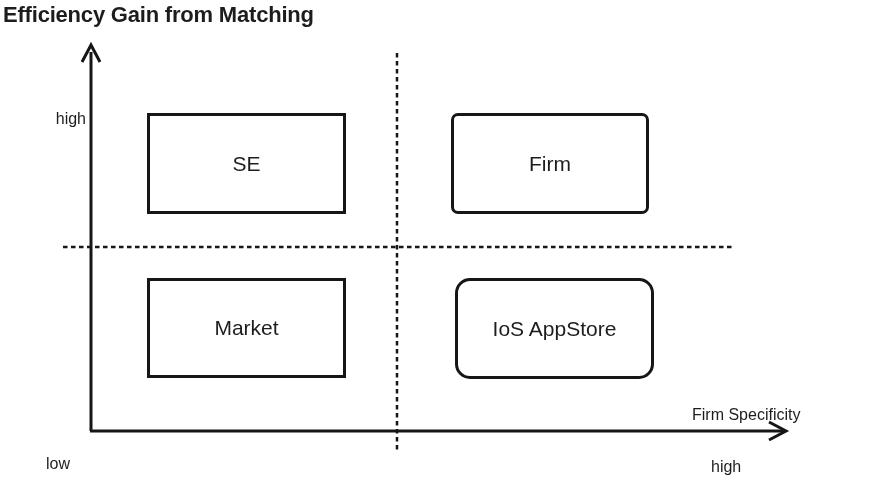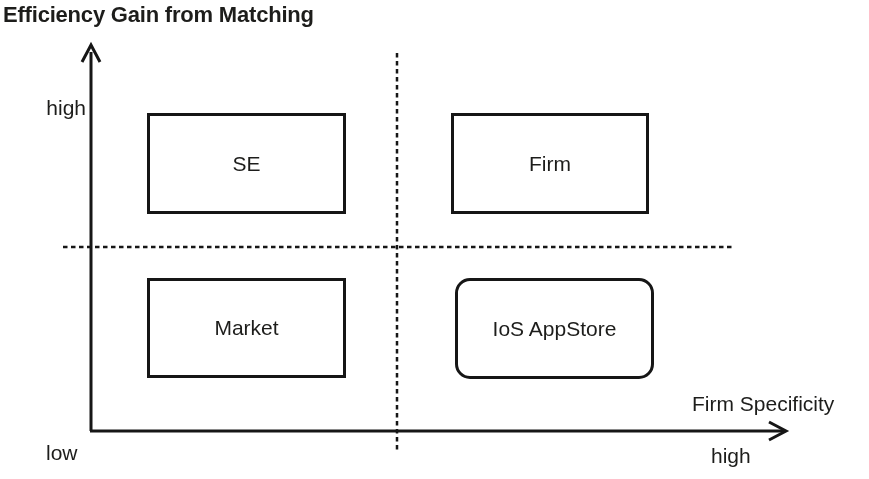--- a/index.html
+++ b/index.html
@@ -37,27 +37,28 @@
     box-sizing: border-box;
     border: 3px solid #161616;
     background: #ffffff;
     display: flex;
     align-items: center;
     justify-content: center;
     font-size: 21px;
     white-space: nowrap;
   }
   .box-se     { left: 147px; top: 113px; width: 199px; height: 101px; }
-  .box-firm   { left: 451px; top: 113px; width: 198px; height: 101px; }
+  .box-firm   { left: 451px; top: 113px; width: 198px; height: 101px; border-radius: 7px; }
   .box-market { left: 147px; top: 278px; width: 199px; height: 100px; text-align: center; }
   .box-ios    { left: 455px; top: 278px; width: 199px; height: 101px; border-radius: 15px; }
   .axis-label {
     position: absolute;
-    font-size: 21px;
+    font-size: 16px;
     white-space: nowrap;
+    margin-top: 14px;
   }
   .lbl-y-high  { left: 30px;  top: 96px;  width: 56px; text-align: right; }
   .lbl-low     { left: 46px;  top: 441px; }
   .lbl-x-title { left: 692px; top: 392px; }
   .lbl-x-high  { left: 711px; top: 444px; }
 </style>
 </head>
 <body>
 
 <div class="canvas">

